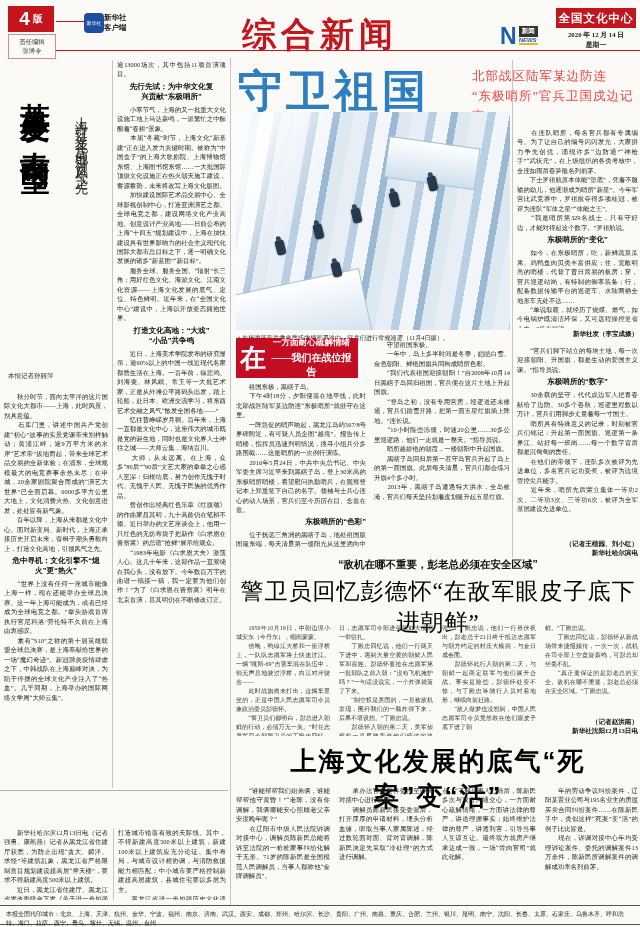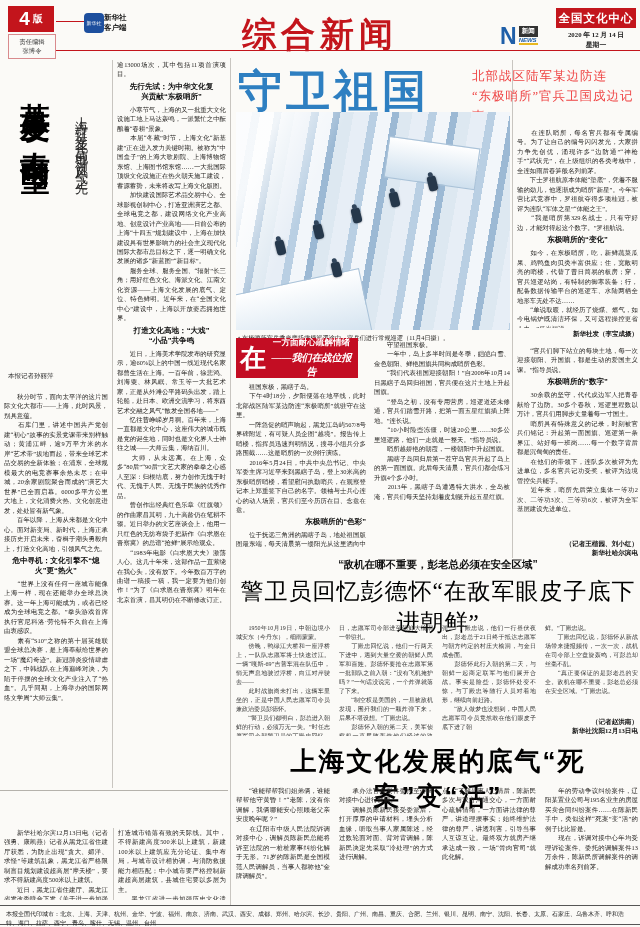--- a/index.html
+++ b/index.html
@@ -61,21 +61,21 @@
   .dj-head{left:238px;top:62px;width:232px;font-size:44px;font-weight:900;letter-spacing:4px;
            color:#2e7fc1;font-family:"Liberation Sans","DejaVu Sans",sans-serif;}
   .dj-over{left:472px;top:66px;width:166px;font-size:12.5px;line-height:1.6;letter-spacing:1px;
            color:#ef4444;white-space:pre-line;}
   
   .banner{left:236px;top:338px;width:122px;height:40px;background:#c30d23;color:#fff;
           display:flex;align-items:center;padding:2px 4px;box-sizing:border-box;gap:3px;}
   .banner-big{font-size:26px;font-weight:900;font-family:"Liberation Sans",sans-serif;}
   .banner-lines{flex:1;text-align:center;}
   .banner-l1{font-size:8.6px;font-weight:bold;font-family:"Liberation Sans",sans-serif;}
-  .banner-l2{font-size:10px;font-weight:bold;font-style:italic;margin-top:2px;}
+  .banner-l2{font-size:10px;font-weight:bold;margin-top:2px;}
   .flexcol{display:flex;flex-direction:column;overflow:hidden;}
   .grow{flex:1;overflow:hidden;}
   .byline{font-size:6.6px;font-weight:bold;text-align:right;white-space:pre-line;color:#111;}
   
   .kicker{left:236px;top:558px;width:404px;text-align:center;font-size:10.5px;font-weight:bold;
           font-family:"Liberation Sans","DejaVu Sans",sans-serif;color:#111;}
   .peng-head{left:236px;top:576px;width:404px;text-align:center;font-size:23px;font-weight:400;
              letter-spacing:1px;color:#000;}
   .serif-col{font-size:6px;line-height:1.5;text-align:justify;color:#333;white-space:pre-line;overflow:hidden;}
   

